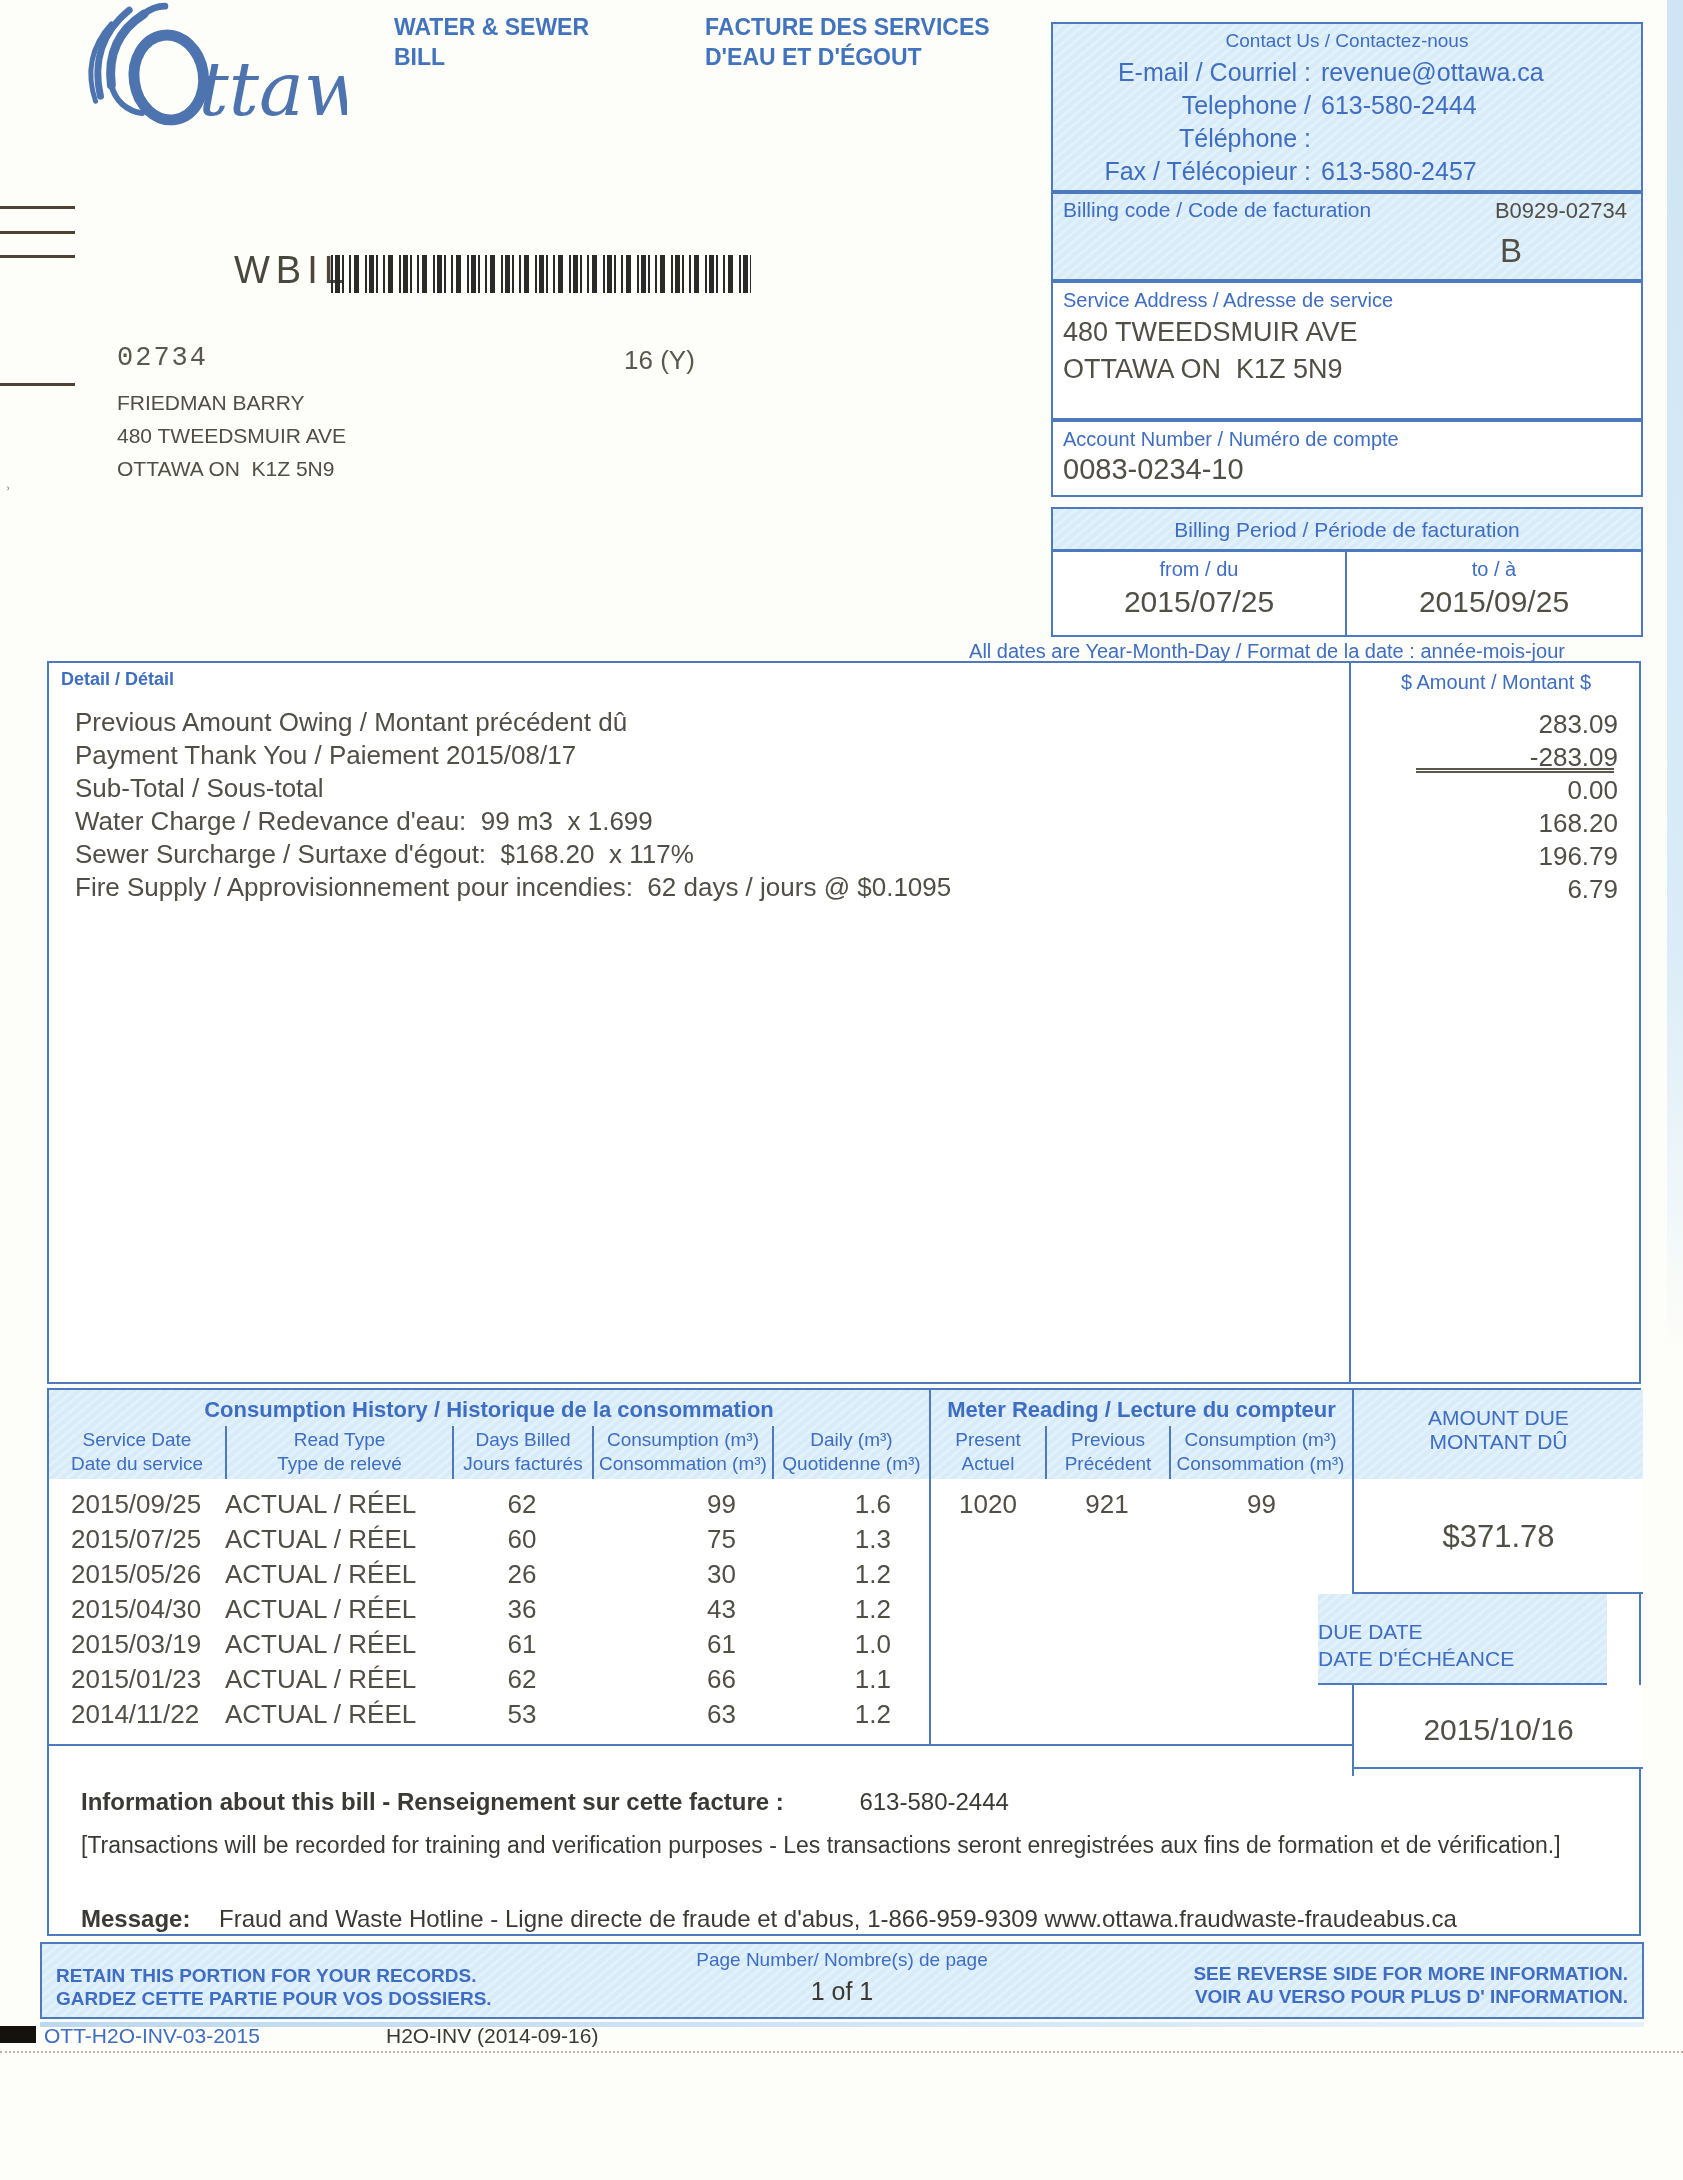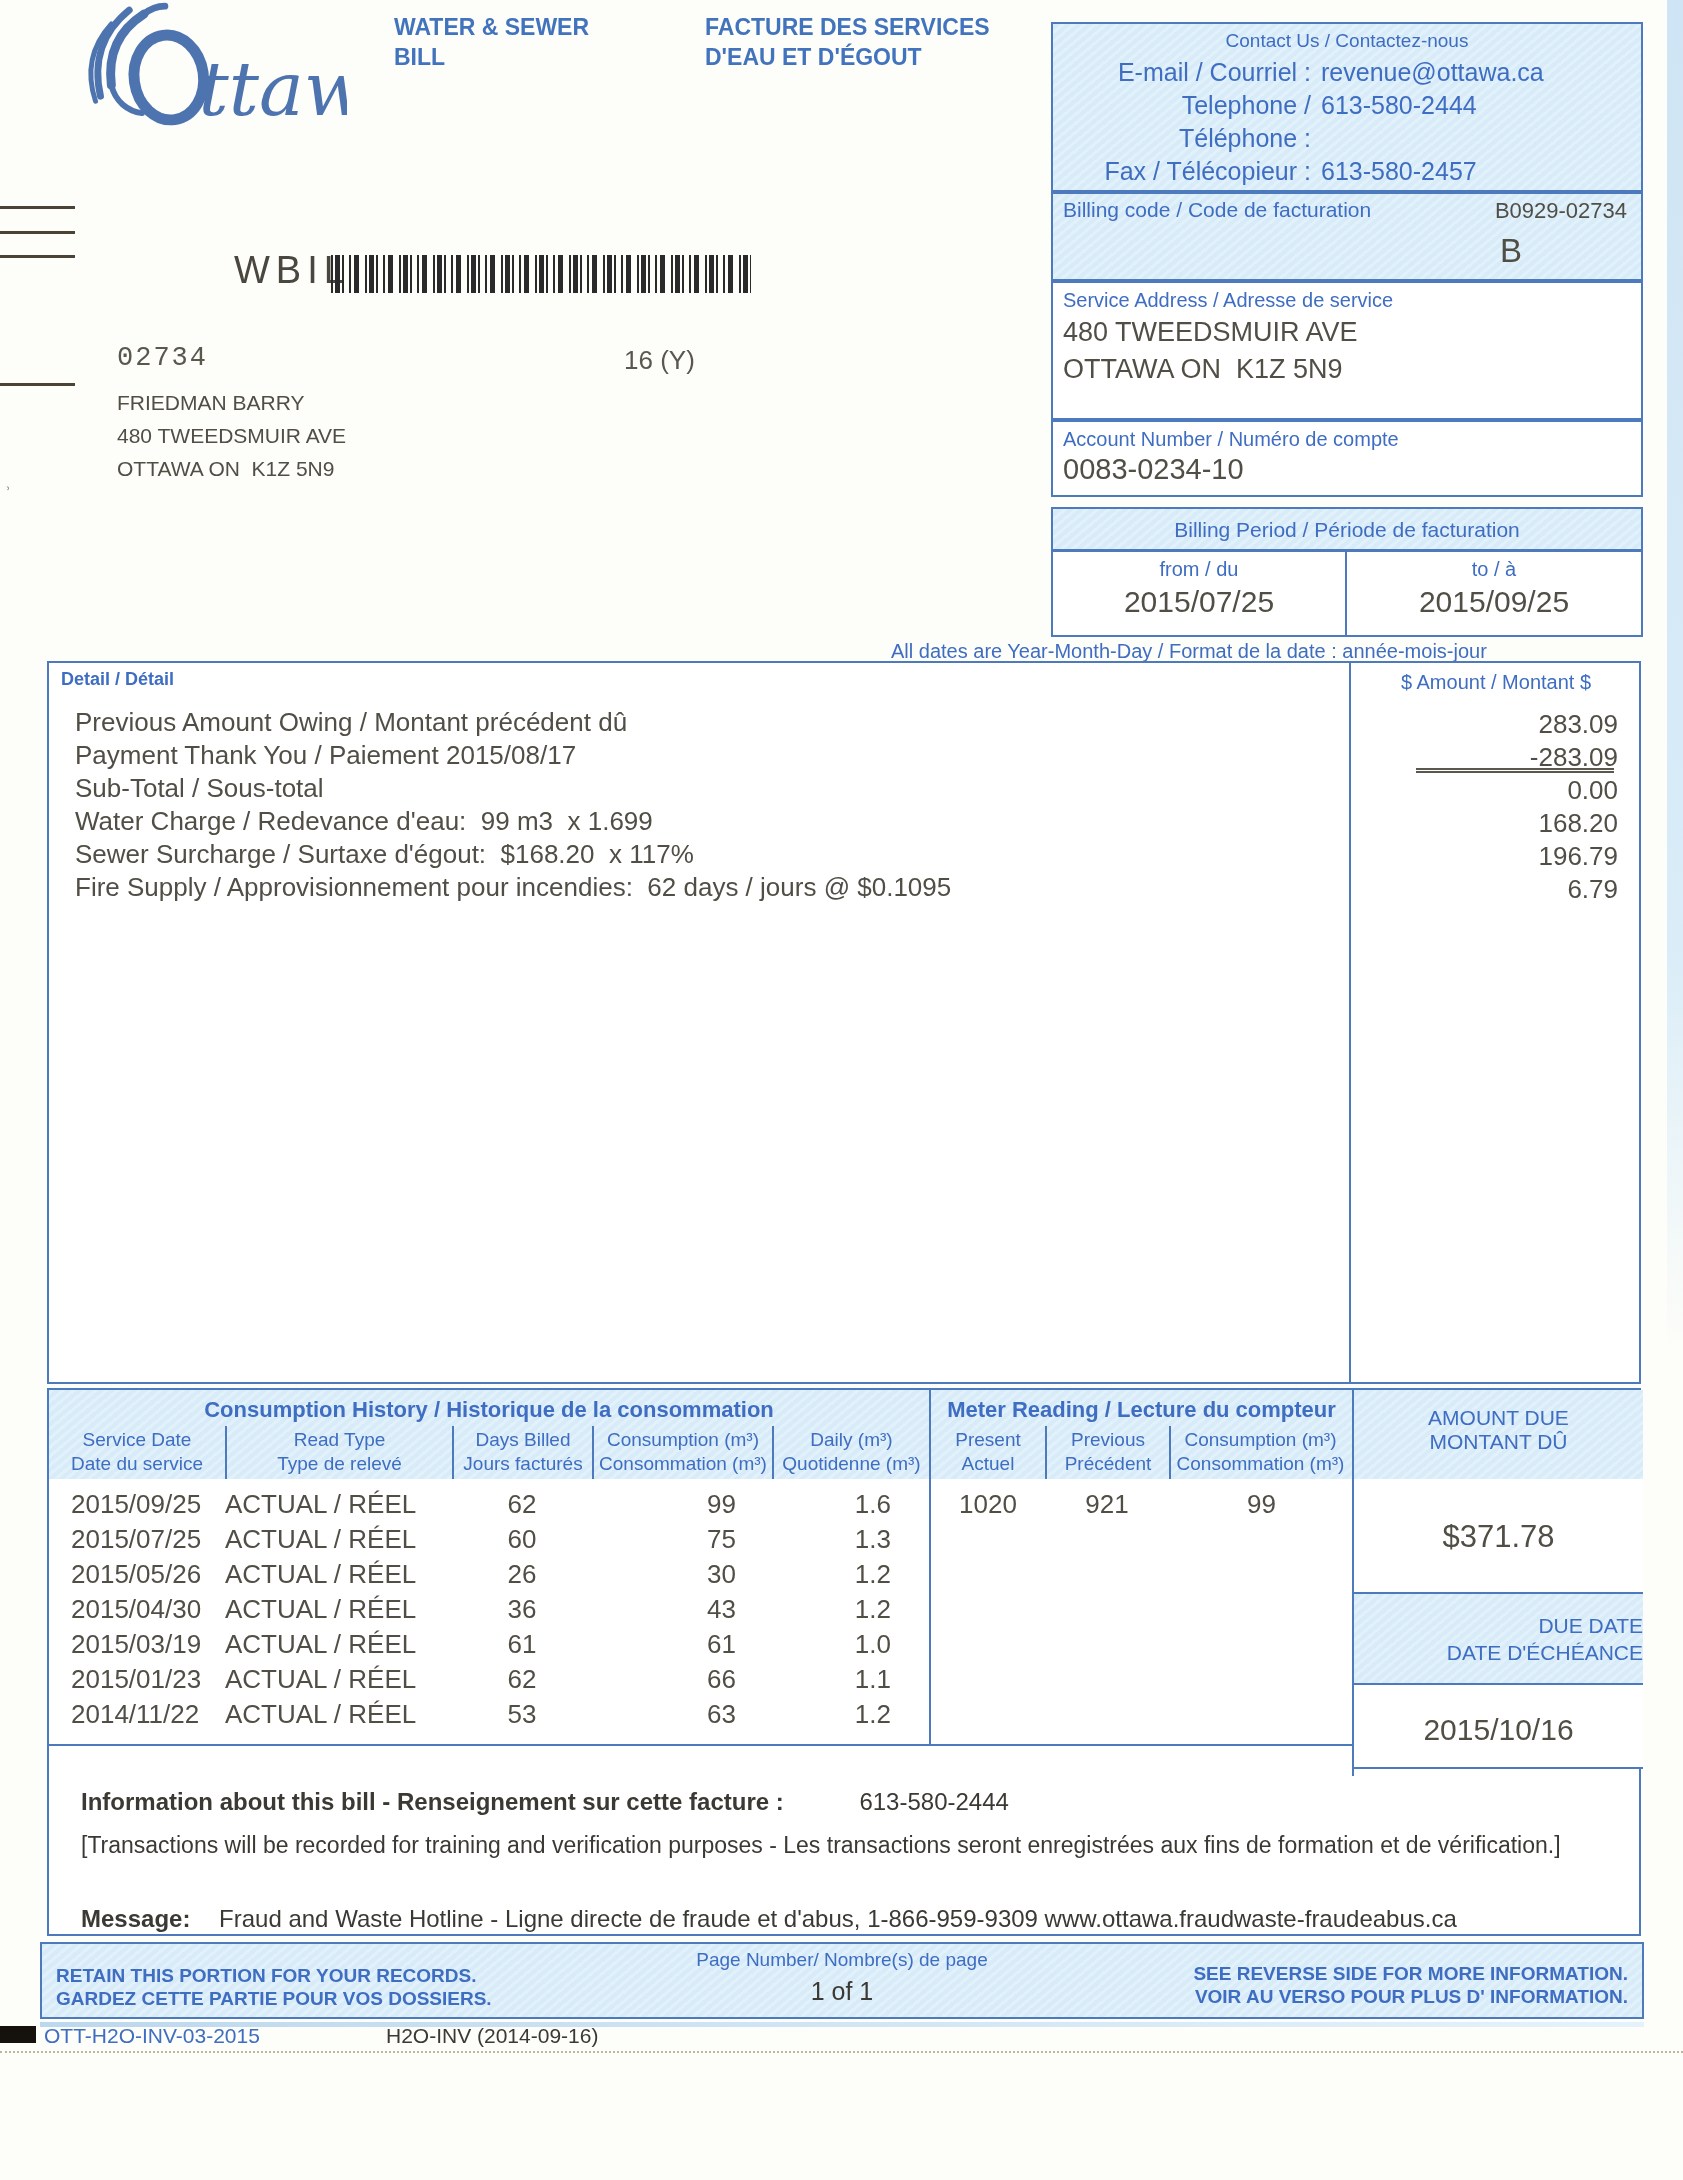--- a/index.html
+++ b/index.html
@@ -29,21 +29,21 @@
   .srv .lbl,.acct .lbl{font-size:20px;}
   .srv .l1{font-size:27px;line-height:33px;color:#514e46;margin-top:4px;}
   .acct{left:1051px;top:420px;width:592px;height:77px;padding:6px 10px;background:#fff;}
   .acct .num{font-size:29px;color:#514e46;margin-top:2px;}
   .phead{left:1051px;top:507px;width:592px;height:44px;text-align:center;font-size:21px;padding-top:9px;}
   .pcells{left:1051px;top:550px;width:592px;height:87px;display:flex;}
   .pcell{width:296px;box-sizing:border-box;border:2px solid #4d79bd;background:#fff;text-align:center;}
   .pcell+.pcell{border-left:none;}
   .pcell .sl{font-size:20px;margin-top:6px;}
   .pcell .dv{font-size:30px;color:#514e46;margin-top:4px;}
-  .datenote{left:891px;top:640px;width:752px;text-align:left;font-size:20px;}
+  .datenote{left:891px;top:640px;width:752px;text-align:center;font-size:20px;}
   
   .mark{position:absolute;left:0;height:3px;width:75px;background:#4a4336;}
   .wbil{left:234px;top:249px;font-size:38px;letter-spacing:6px;color:#4a473f;}
   .barcode{left:331px;top:255px;width:420px;height:38px;
      background:repeating-linear-gradient(90deg,#2a2a2a 0 2px,transparent 2px 4px,#2a2a2a 4px 9px,transparent 9px 11px,#2a2a2a 11px 13px,transparent 13px 18px,#2a2a2a 18px 20px,transparent 20px 23px,#2a2a2a 23px 28px,transparent 28px 34px);}
   .code02734{left:117px;top:343px;font-family:"Liberation Mono",monospace;font-size:27px;color:#5a574f;letter-spacing:2px;}
   .flag16{left:624px;top:345px;font-size:26px;color:#5a574f;}
   .mailaddr{left:117px;top:386px;font-size:21px;line-height:33px;color:#514e46;}
   .inkmark{left:4px;top:473px;font-size:20px;color:#8a867c;transform:rotate(-10deg);}
   
@@ -73,21 +73,21 @@
   .rrow .c3{text-align:center;}
   .rrow .c4{text-align:right;padding-right:36px;}
   .rrow .c5{text-align:right;padding-right:40px;}
   .mrow{position:absolute;left:882px;top:99px;width:423px;display:grid;grid-template-columns:114px 124px 185px;font-size:26px;color:#514e46;}
   .mrow span{text-align:center;}
   .tbl-bottom{position:absolute;left:0;top:354px;width:1305px;height:2px;background:#4d79bd;}
   .vA{position:absolute;left:880px;top:0;width:2px;height:354px;background:#4d79bd;}
   .vB{position:absolute;left:1303px;top:0;width:2px;height:386px;background:#4d79bd;}
   .amtcell{position:absolute;left:1305px;top:89px;width:289px;height:115px;border-bottom:2px solid #4d79bd;box-sizing:border-box;background:#fff;text-align:center;}
   .amtcell .v{font-size:31px;color:#514e46;margin-top:40px;}
-  .duehd{position:absolute;left:1305px;top:204px;width:289px;height:91px;border-bottom:2px solid #4d79bd;box-sizing:border-box;text-align:right;font-size:21px;line-height:27px;padding-top:18px;}
+  .duehd{position:absolute;left:1269px;top:204px;width:289px;height:91px;border-bottom:2px solid #4d79bd;box-sizing:border-box;text-align:left;font-size:21px;line-height:27px;padding-top:24px;}
   .duecell{position:absolute;left:1305px;top:295px;width:289px;height:84px;border-bottom:2px solid #4d79bd;box-sizing:border-box;background:#fff;text-align:center;}
   .duecell .v{font-size:30px;color:#514e46;margin-top:28px;}
   
   .info1{position:absolute;left:32px;top:398px;font-size:24px;font-weight:bold;color:#3b3933;}
   .info1 .ph{font-weight:normal;margin-left:69px;}
   .info2{position:absolute;left:32px;top:442px;font-size:23px;color:#3b3933;}
   .info3{position:absolute;left:32px;top:515px;font-size:24px;color:#3b3933;}
   .info3 b{margin-right:22px;}
   
   .footer{left:40px;top:1942px;width:1604px;height:77px;}

